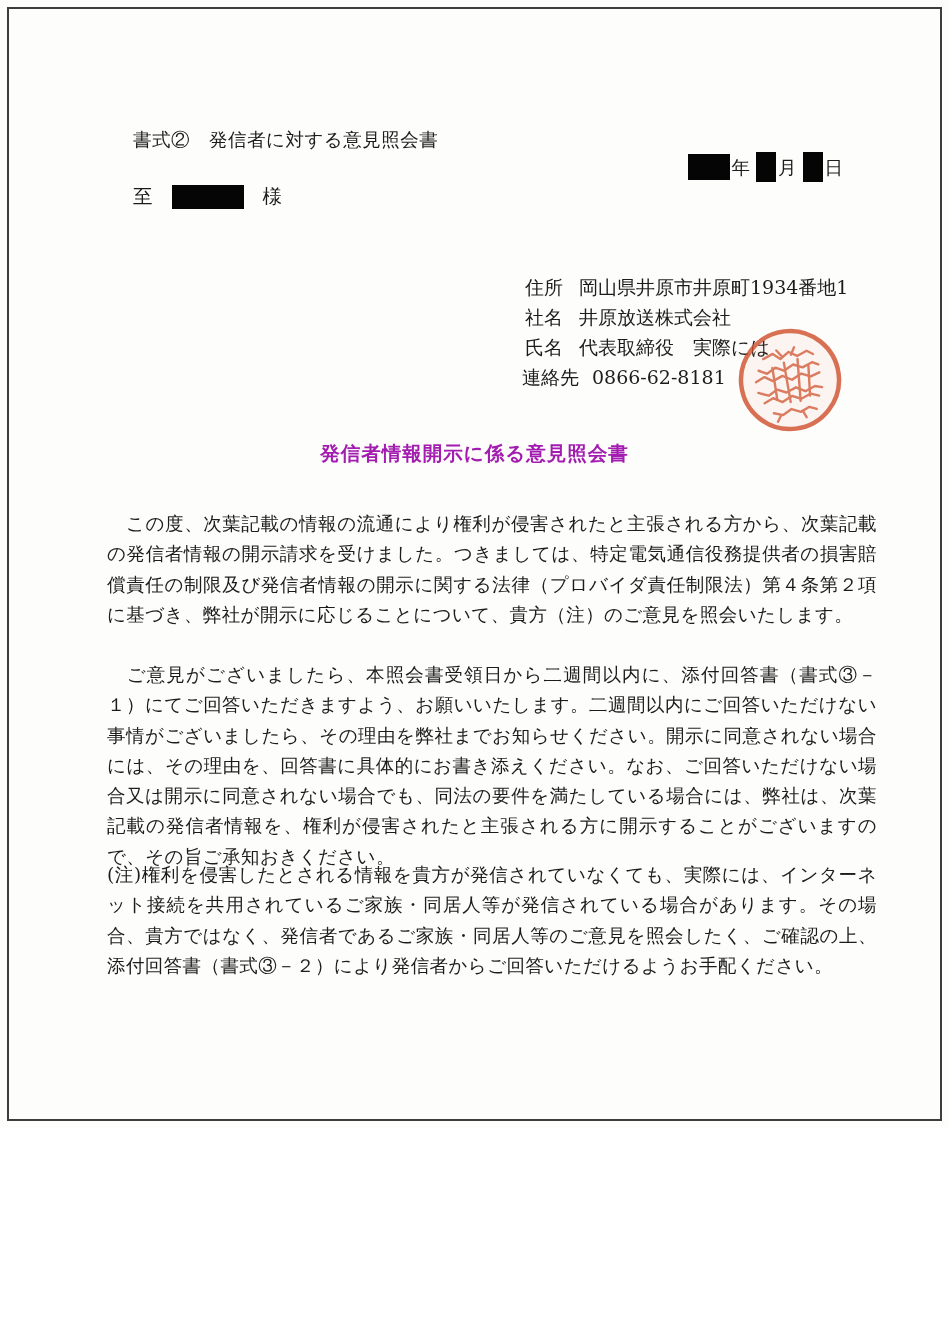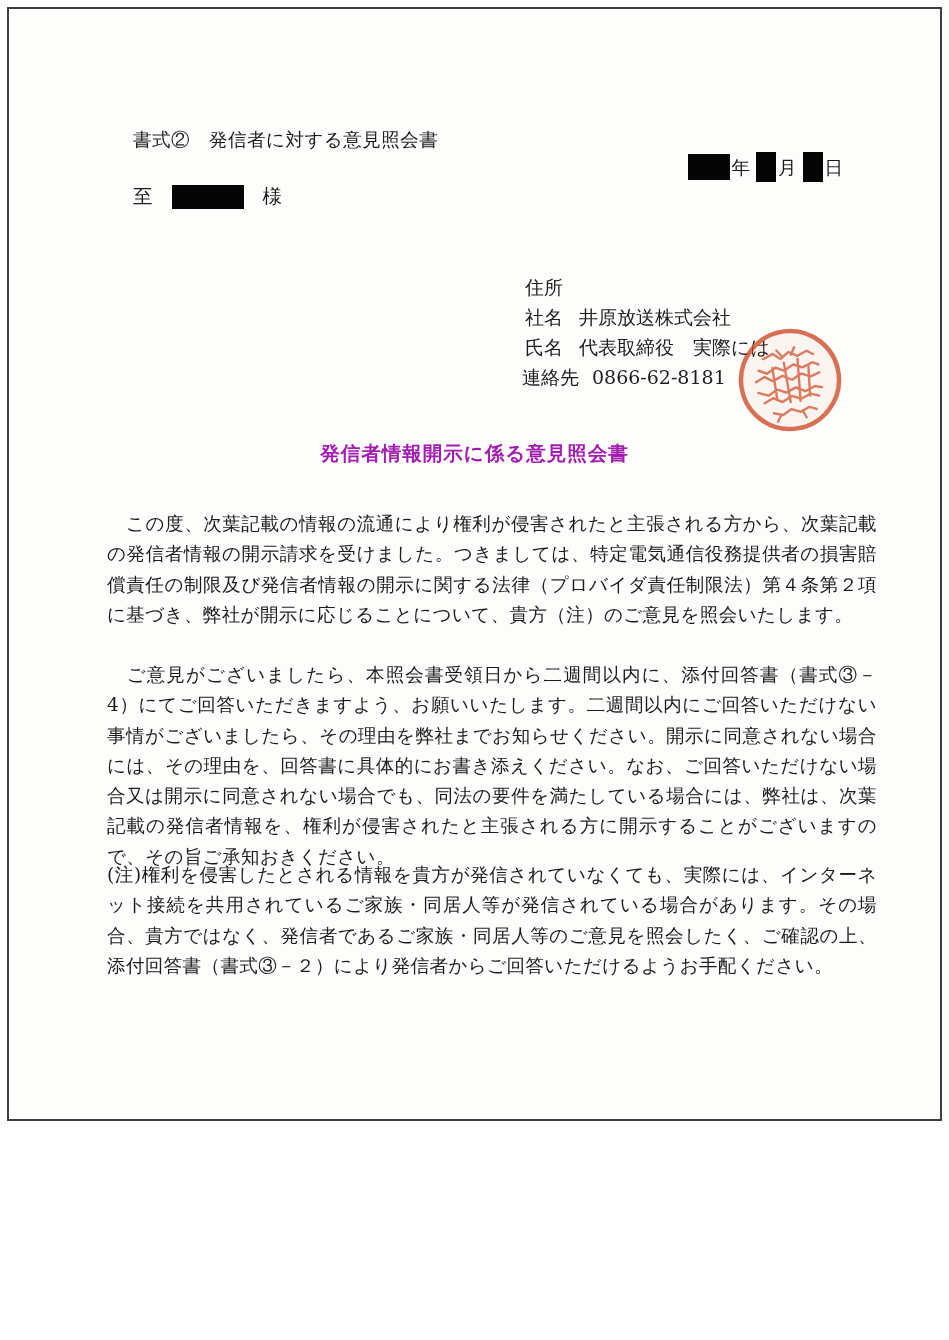--- a/index.html
+++ b/index.html
@@ -133,20 +133,21 @@
   <div class="recipient-line">
     <span>至</span>
     <span class="redact redact-name"></span>
     <span>様</span>
   </div>
 
   <div class="provider-block">
     <div class="provider-rows">
       <div class="provider-row">
         <span class="p-label">住所</span>
+        <span class="p-value">岡山県井原市井原町1934番地1</span>
       </div>
       <div class="provider-row">
         <span class="p-label">社名</span>
         <span class="p-value">井原放送株式会社</span>
       </div>
       <div class="provider-row">
         <span class="p-label">氏名</span>
         <span class="p-value">代表取締役　実際には</span>
       </div>
       <div class="provider-row">
@@ -170,17 +171,17 @@
           <path d="M44 23 l5 7 M62 22 l-4 7 M37 94 l4 -6 M66 93 l-3 -7"></path>
           <path d="M50 36 l2 40 M64 34 l-2 42 M38 40 l1 32 M74 42 l-2 30"></path>
         </g>
       </g>
     </svg>
   </div>
 
   <h1 class="doc-title">発信者情報開示に係る意見照会書</h1>
 
   <p class="body-para para-1">　この度、次葉記載の情報の流通により権利が侵害されたと主張される方から、次葉記載の発信者情報の開示請求を受けました。つきましては、特定電気通信役務提供者の損害賠償責任の制限及び発信者情報の開示に関する法律（プロバイダ責任制限法）第４条第２項に基づき、弊社が開示に応じることについて、貴方（注）のご意見を照会いたします。</p>
-  <p class="body-para para-2">　ご意見がございましたら、本照会書受領日から二週間以内に、添付回答書（書式③－4）にてご回答いただきますよう、お願いいたします。二週間以内にご回答いただけない事情がございましたら、その理由を弊社までお知らせください。開示に同意されない場合には、その理由を、回答書に具体的にお書き添えください。なお、ご回答いただけない場合又は開示に同意されない場合でも、同法の要件を満たしている場合には、弊社は、次葉記載の発信者情報を、権利が侵害されたと主張される方に開示することがございますので、その旨ご承知おきください。</p>
+  <p class="body-para para-2">　ご意見がございましたら、本照会書受領日から二週間以内に、添付回答書（書式③－１）にてご回答いただきますよう、お願いいたします。二週間以内にご回答いただけない事情がございましたら、その理由を弊社までお知らせください。開示に同意されない場合には、その理由を、回答書に具体的にお書き添えください。なお、ご回答いただけない場合又は開示に同意されない場合でも、同法の要件を満たしている場合には、弊社は、次葉記載の発信者情報を、権利が侵害されたと主張される方に開示することがございますので、その旨ご承知おきください。</p>
   <p class="body-para para-note">(注)権利を侵害したとされる情報を貴方が発信されていなくても、実際には、インターネット接続を共用されているご家族・同居人等が発信されている場合があります。その場合、貴方ではなく、発信者であるご家族・同居人等のご意見を照会したく、ご確認の上、添付回答書（書式③－２）により発信者からご回答いただけるようお手配ください。</p>
 
   <div class="page-number">- 1 -</div>
 </div>
 
 </body></html>

